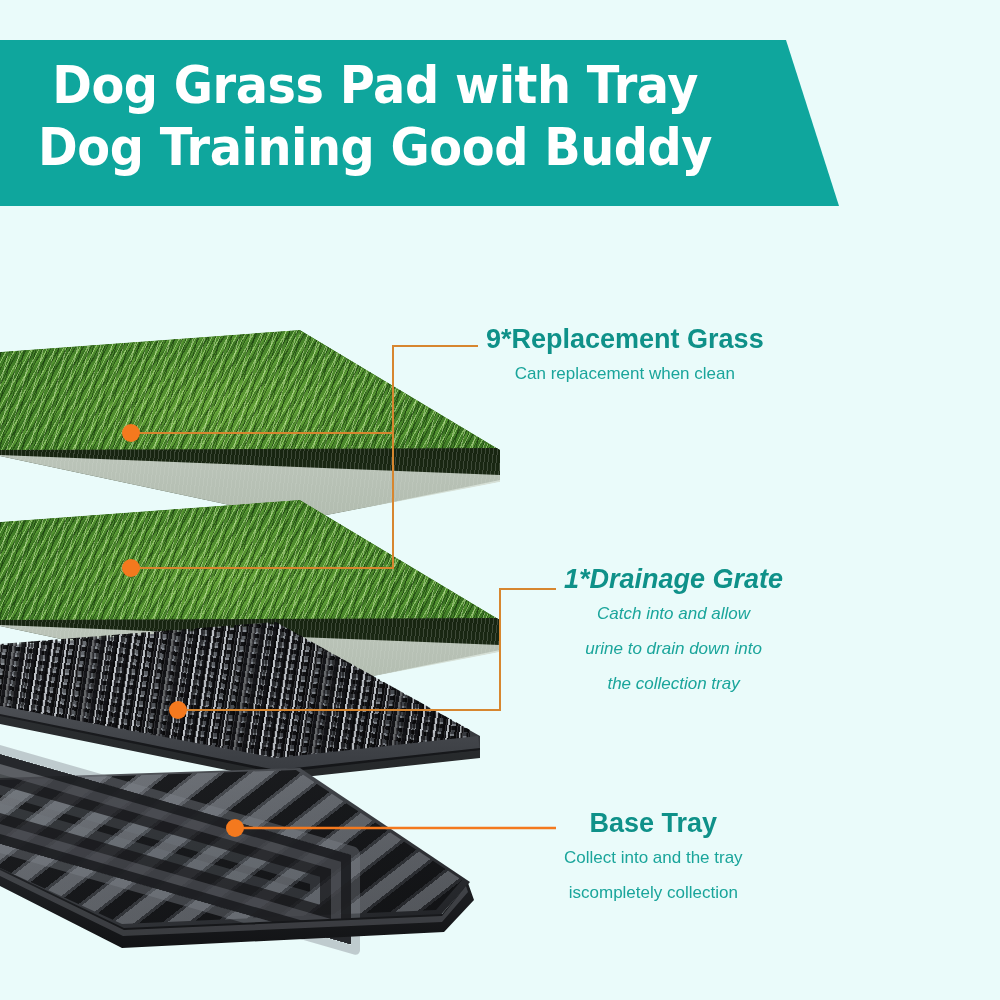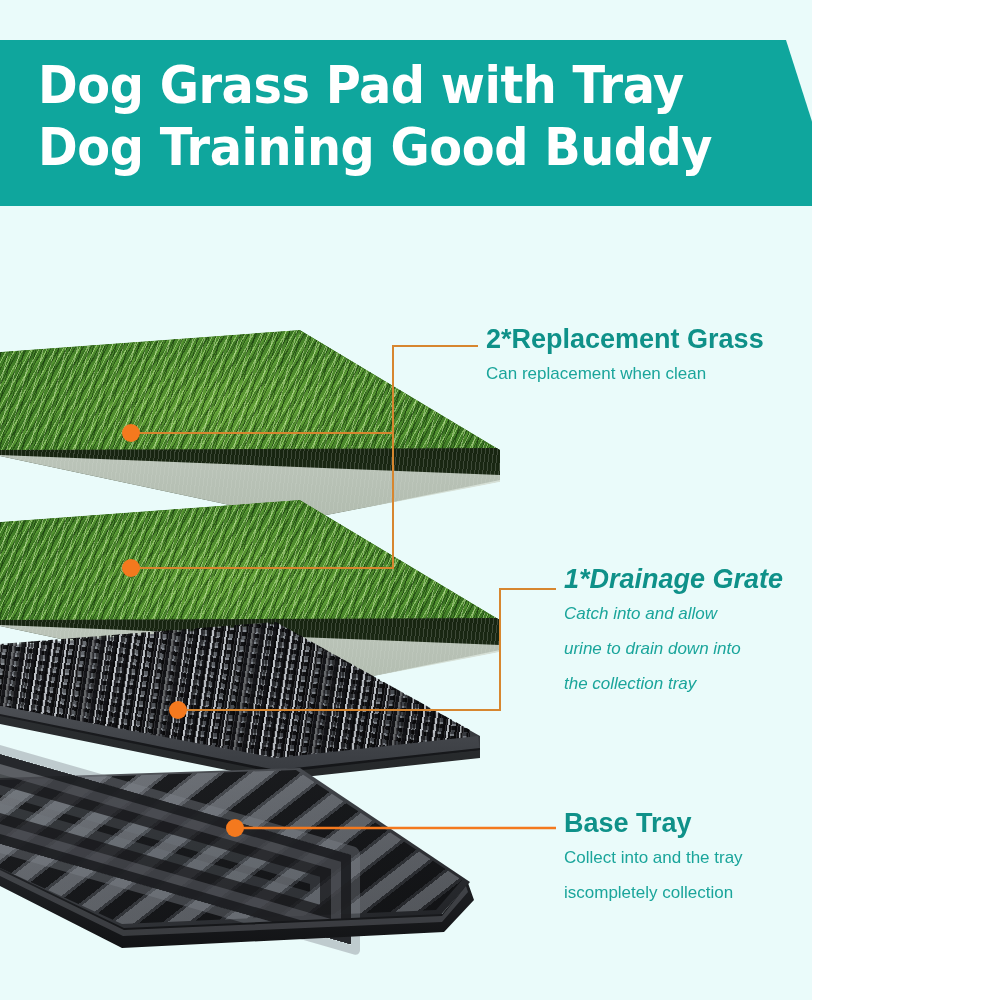--- a/index.html
+++ b/index.html
@@ -6,23 +6,24 @@
   * { box-sizing: border-box; margin: 0; padding: 0; }
 
   html, body {
     width: 1000px; height: 1000px;
     overflow: hidden;
     font-family: "Liberation Sans", "DejaVu Sans", sans-serif;
   }
 
   #page {
     position: relative;
-    width: 812px; height: 1000px;
+    width: 1000px; height: 1000px;
     background: #eafbfa;
     overflow: hidden;
+    text-align: center;
   }
 
   
   #header-banner {
     position: absolute;
     left: 0; top: 40px;
     width: 840px; height: 166px;
     background: #0fa69d;
     clip-path: polygon(0 0, 786px 0, 839px 100%, 0 100%);
     z-index: 5;
@@ -269,21 +270,21 @@
     <circle class="dot" cx="131" cy="568" r="9"></circle>
 
     <path class="leader" d="M 180 710 L 500 710 L 500 589 L 556 589"></path>
     <circle class="dot" cx="178" cy="710" r="9"></circle>
 
     <path class="leader-thick" d="M 237 828 L 556 828"></path>
     <circle class="dot" cx="235" cy="828" r="9"></circle>
   </svg>
 
   <div class="callout" id="callout-grass">
-    <div class="callout-title">2*Replacement Grass</div>
+    <div class="callout-title">9*Replacement Grass</div>
     <div class="callout-body">
       <span class="bline">Can replacement when clean</span>
     </div>
   </div>
 
   <div class="callout" id="callout-grate">
     <div class="callout-title">1*Drainage Grate</div>
     <div class="callout-body">
       <span class="bline">Catch into and allow</span>
       <span class="bline">urine to drain down into</span>

